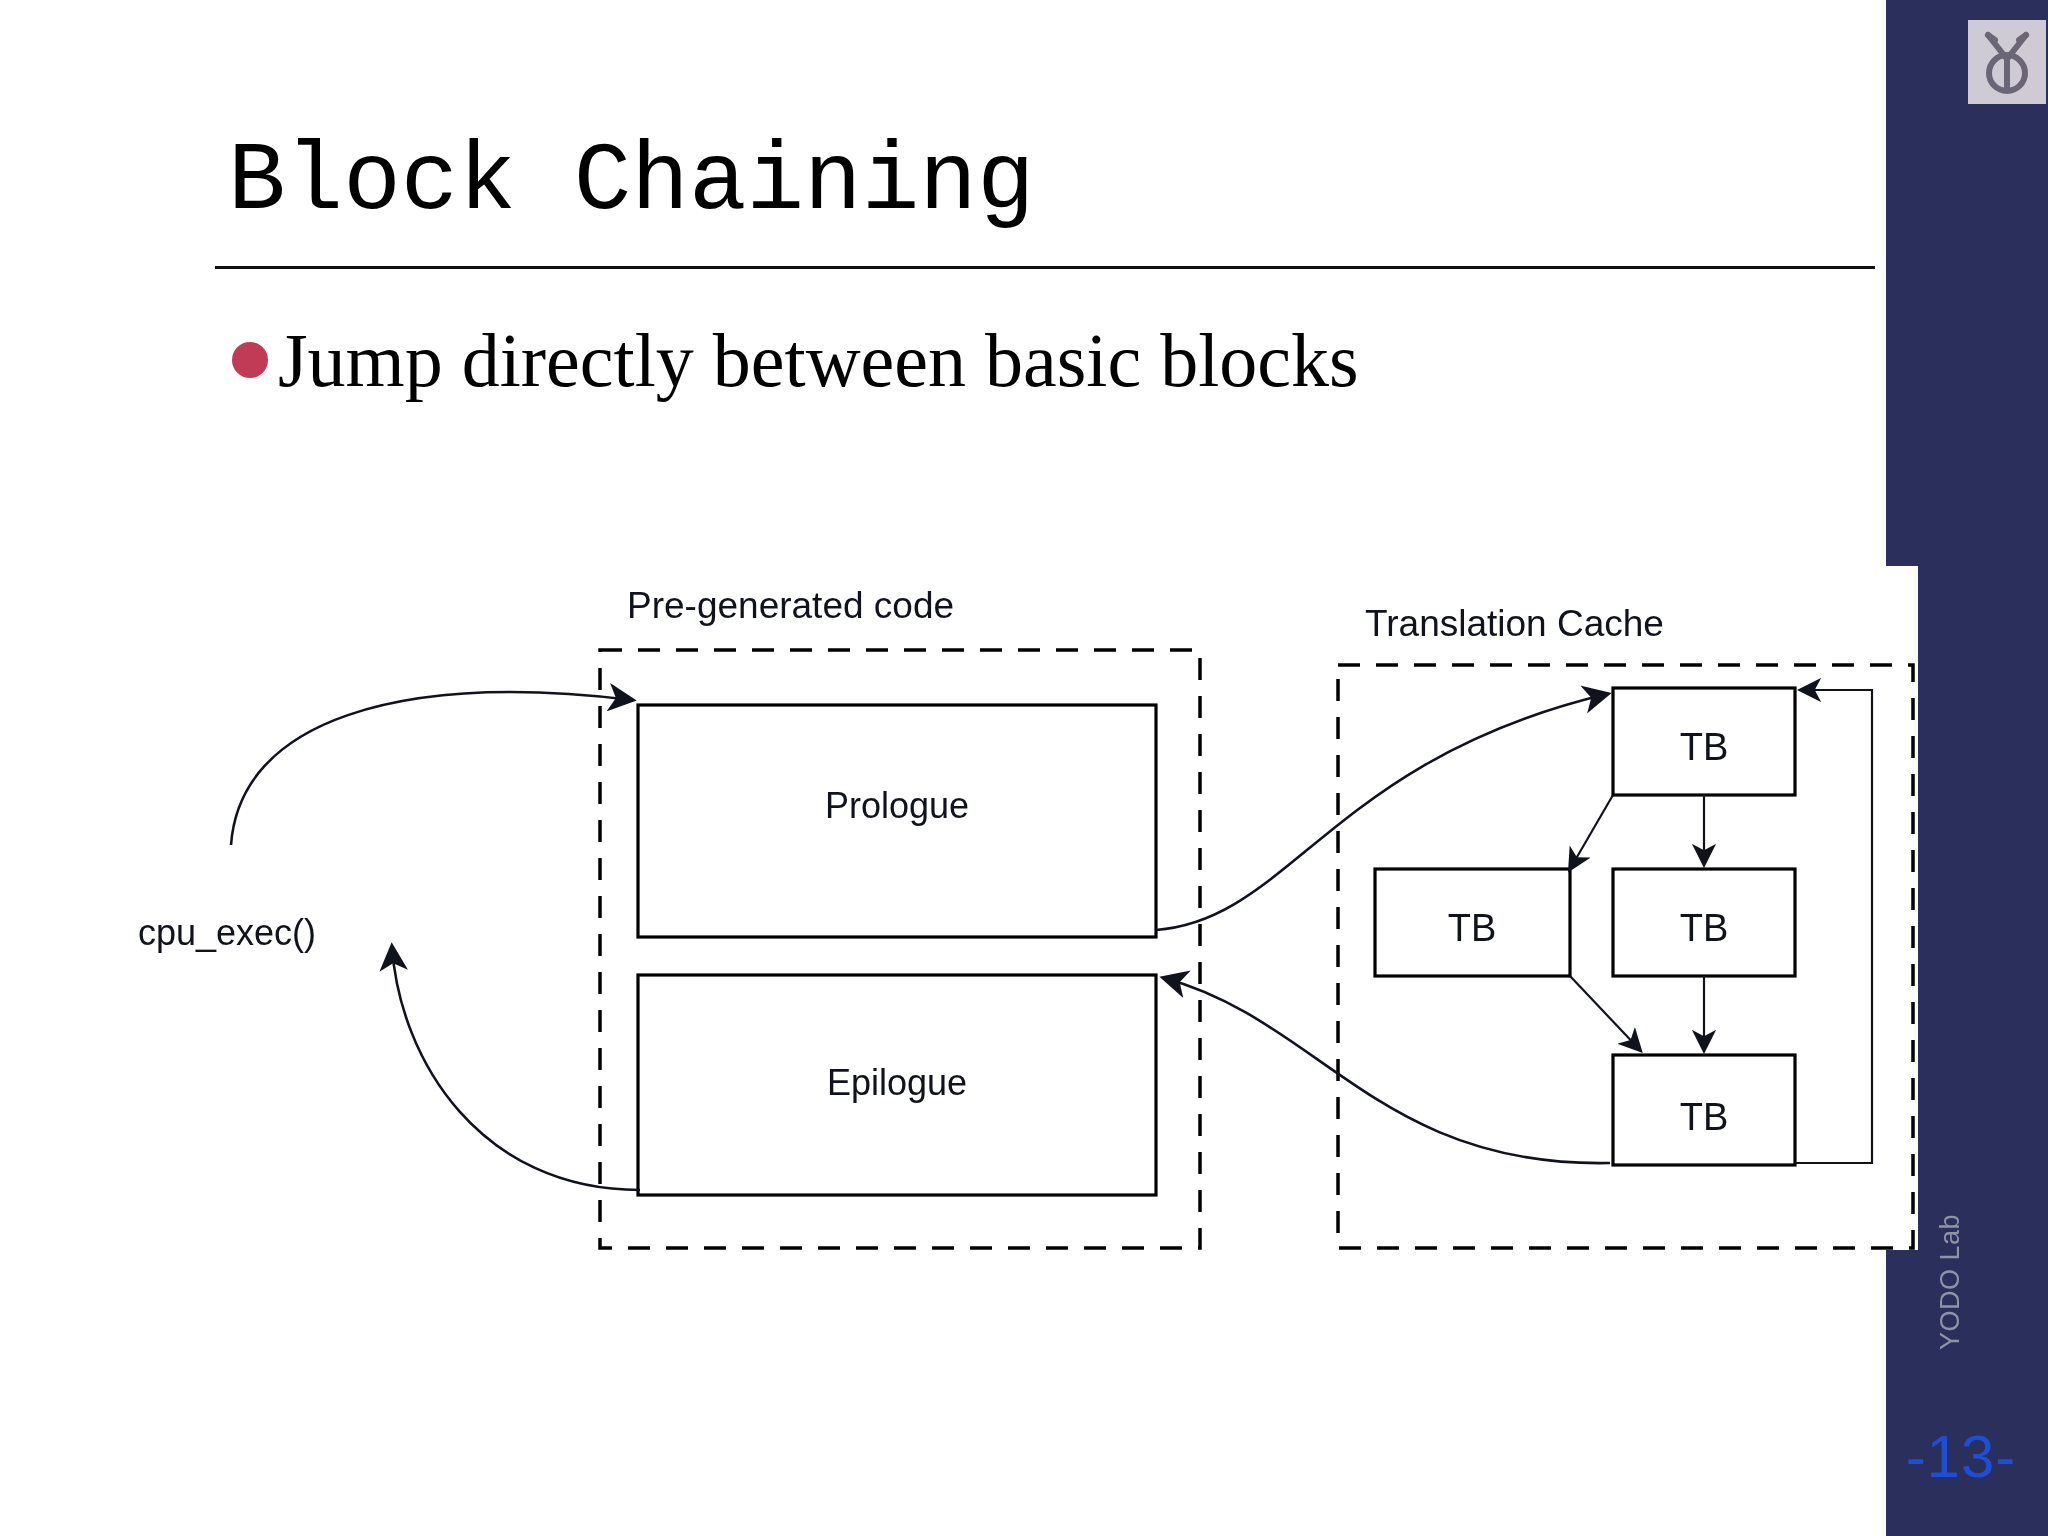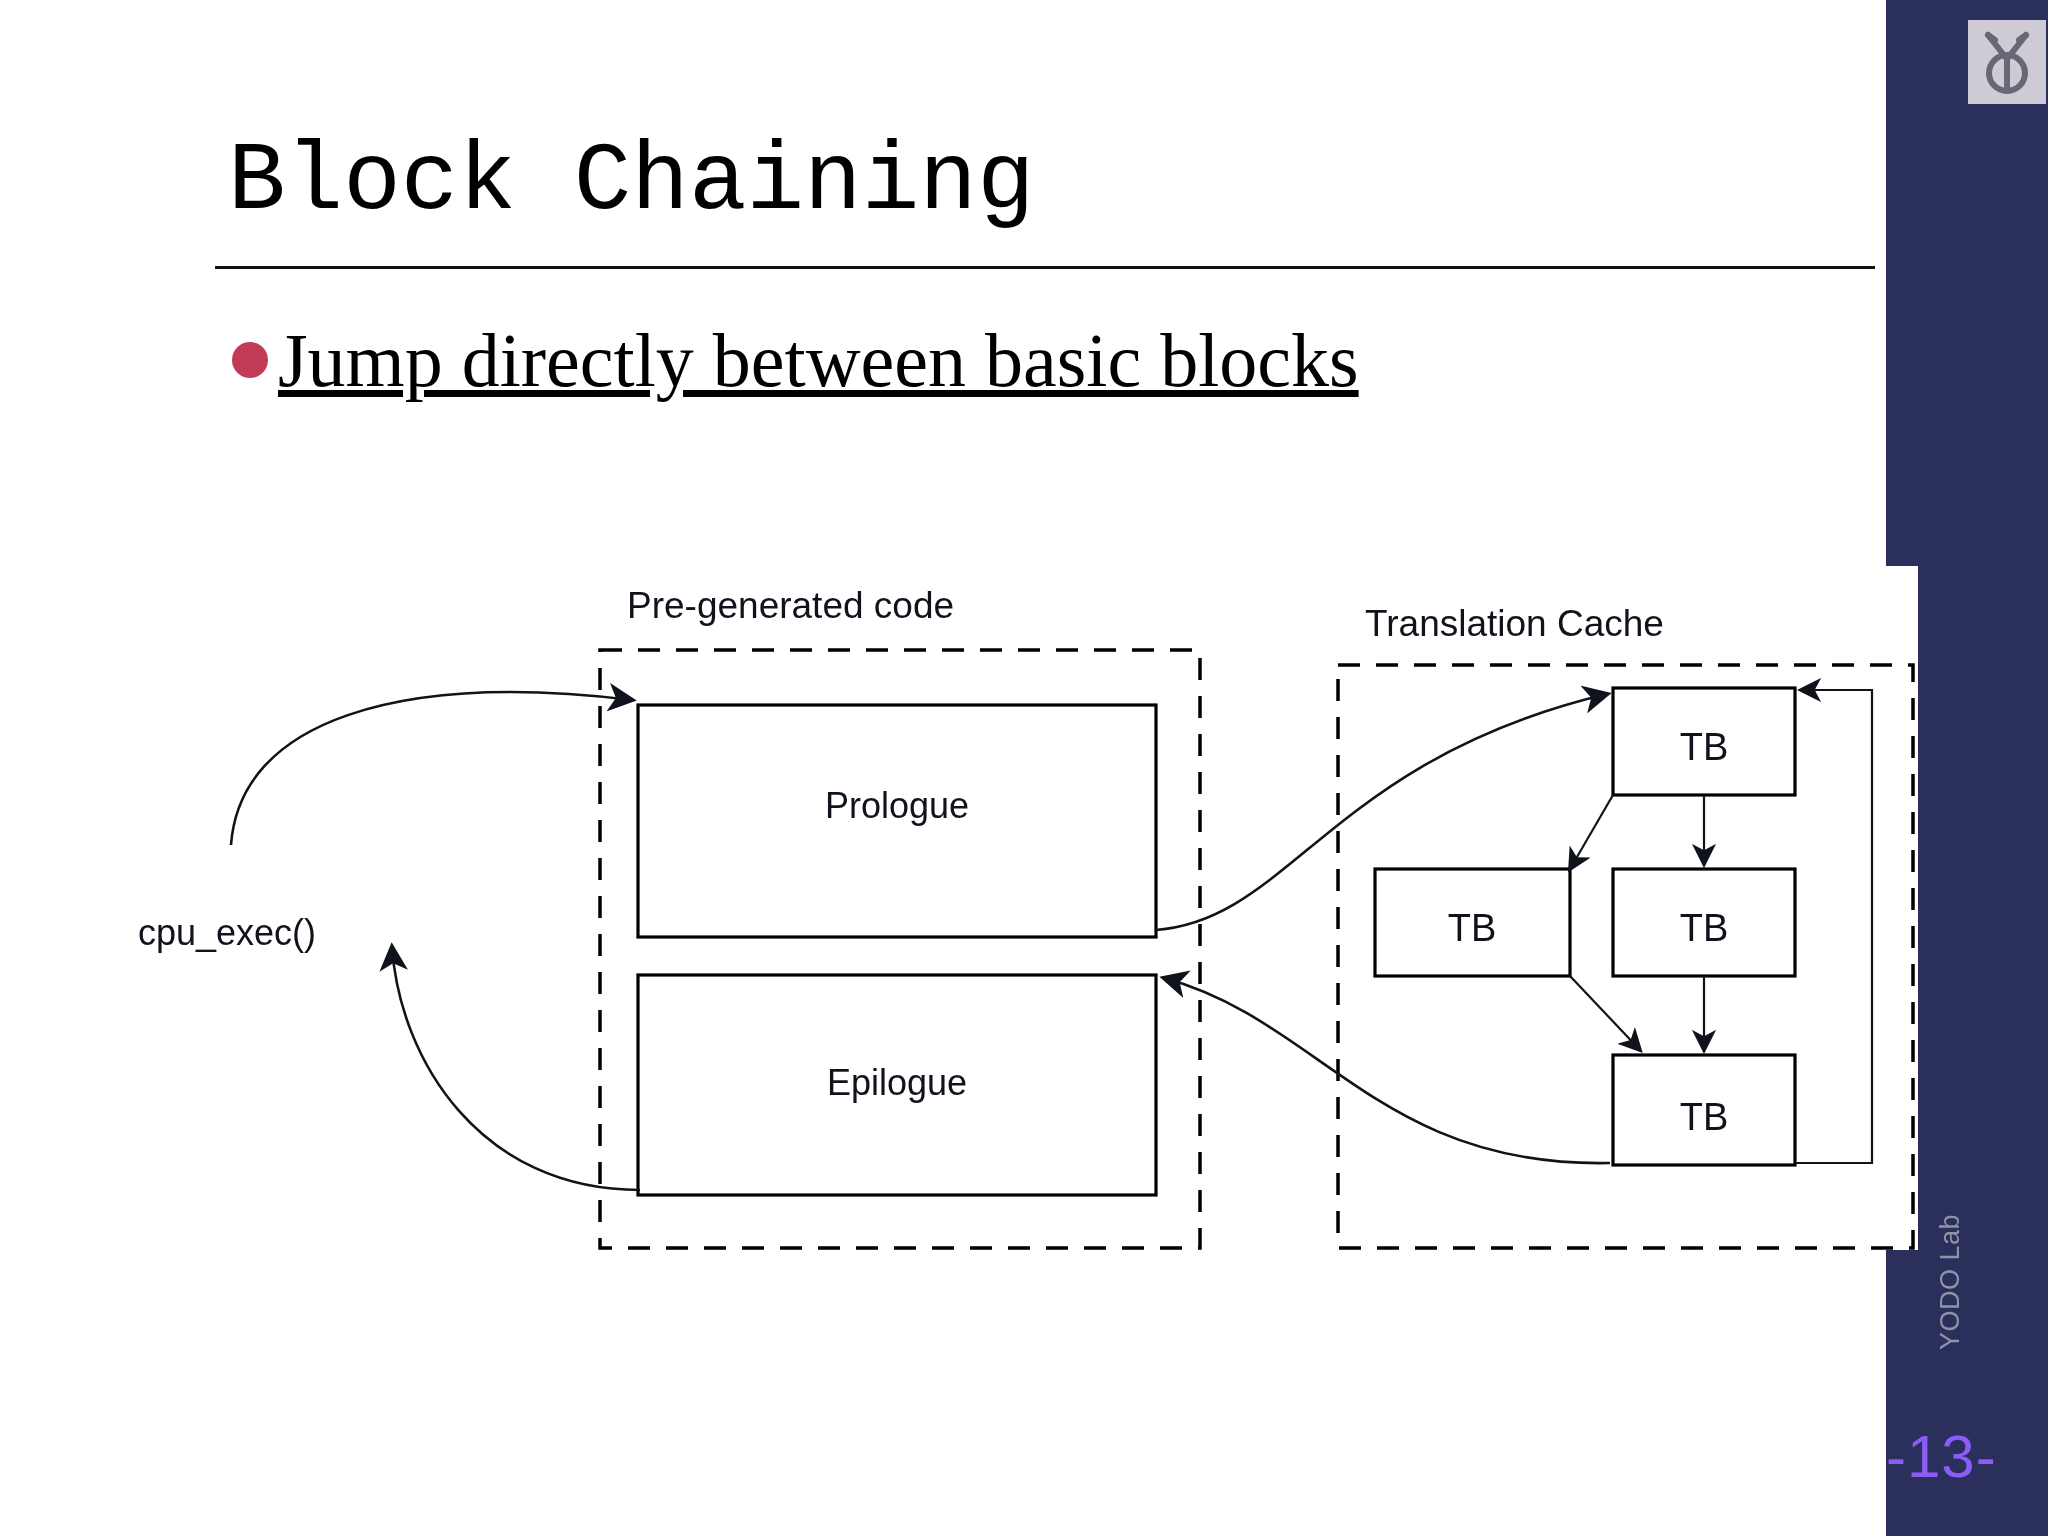--- a/index.html
+++ b/index.html
@@ -68,22 +68,22 @@
     transform: rotate(180deg);
     white-space: nowrap;
     line-height: 40px;
   }
 
   .sidebar-pageno {
     position: absolute;
     left: 1886px;
     top: 1422px;
     width: 150px;
-    text-align: left;
-    color: #8b5cf6;
+    text-align: center;
+    color: #1d4ed8;
     font-size: 60px;
     letter-spacing: 1px;
   }
 
   
   .slide-title {
     position: absolute;
     left: 228px;
     top: 128px;
     font-family: Liberation Mono, monospace;
@@ -116,21 +116,20 @@
     border-radius: 50%;
     background: #c23b56;
     flex: 0 0 auto;
   }
   .bullet-text {
     font-family: "Liberation Serif", serif;
     font-size: 76px;
     line-height: 84px;
     color: #000000;
     white-space: nowrap;
-    text-decoration: underline;
   }
 
   
   #figure {
     position: absolute;
     left: 0;
     top: 0;
     width: 2048px;
     height: 1536px;
     pointer-events: none;

